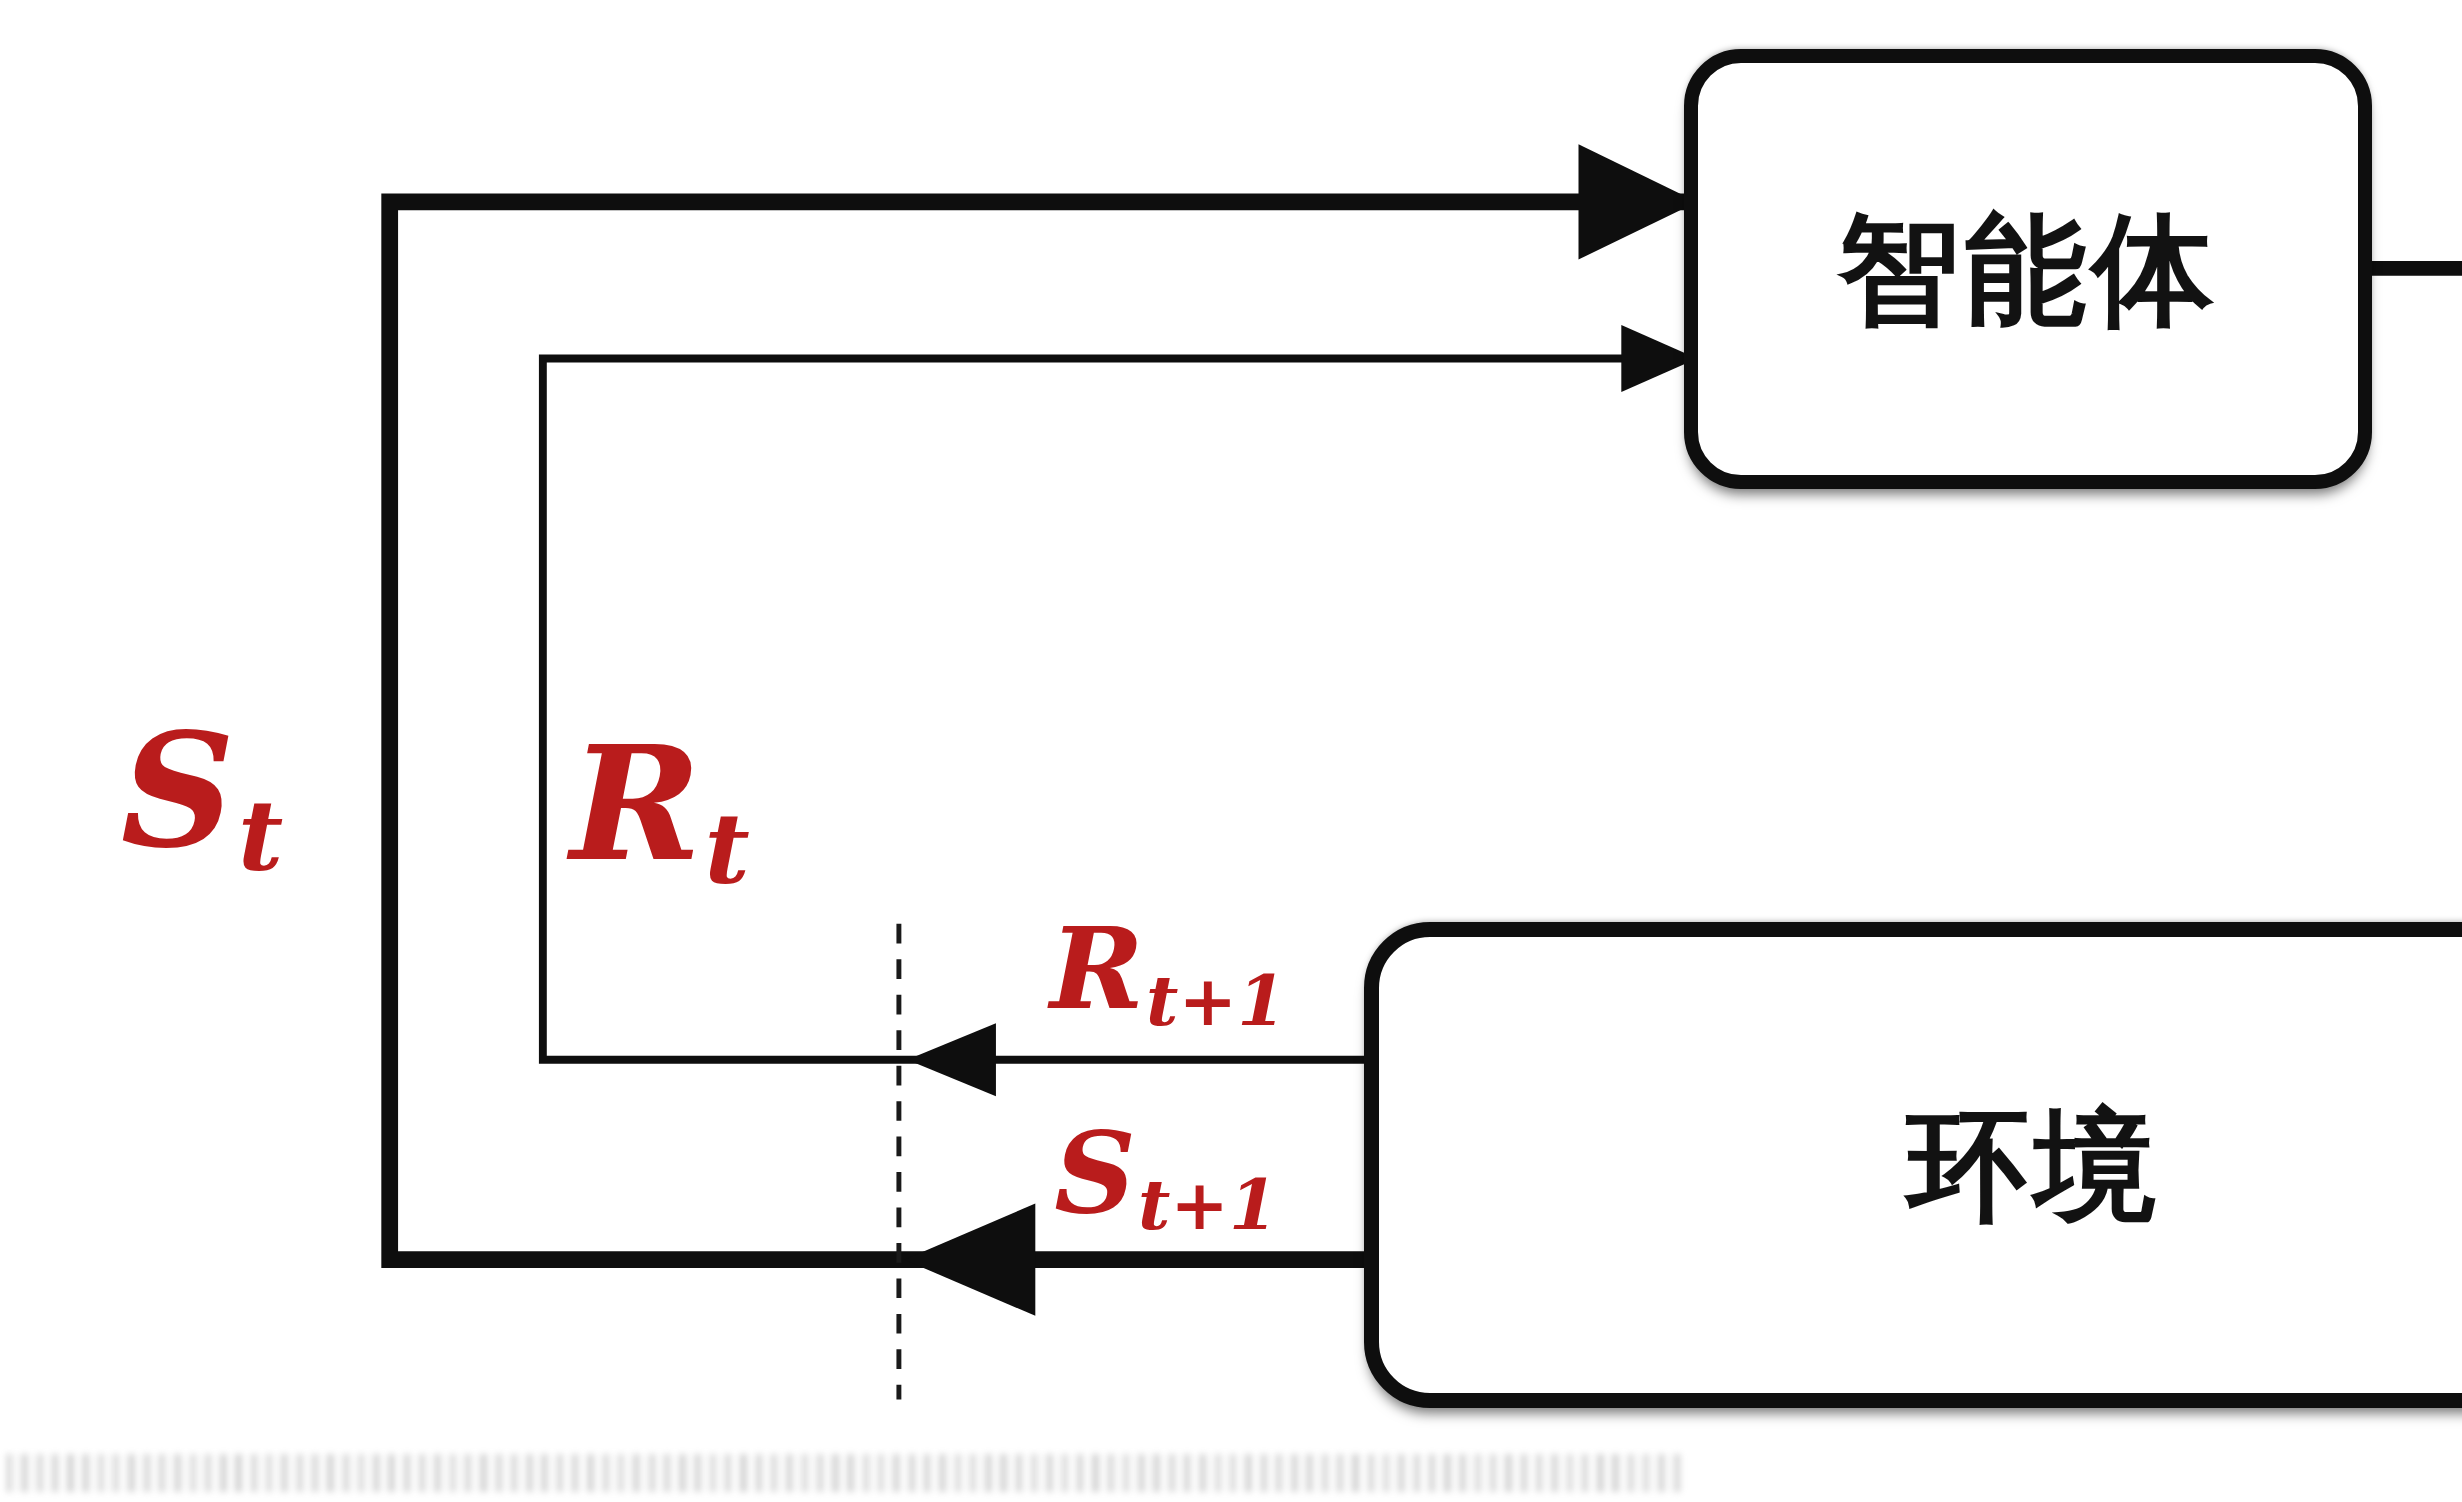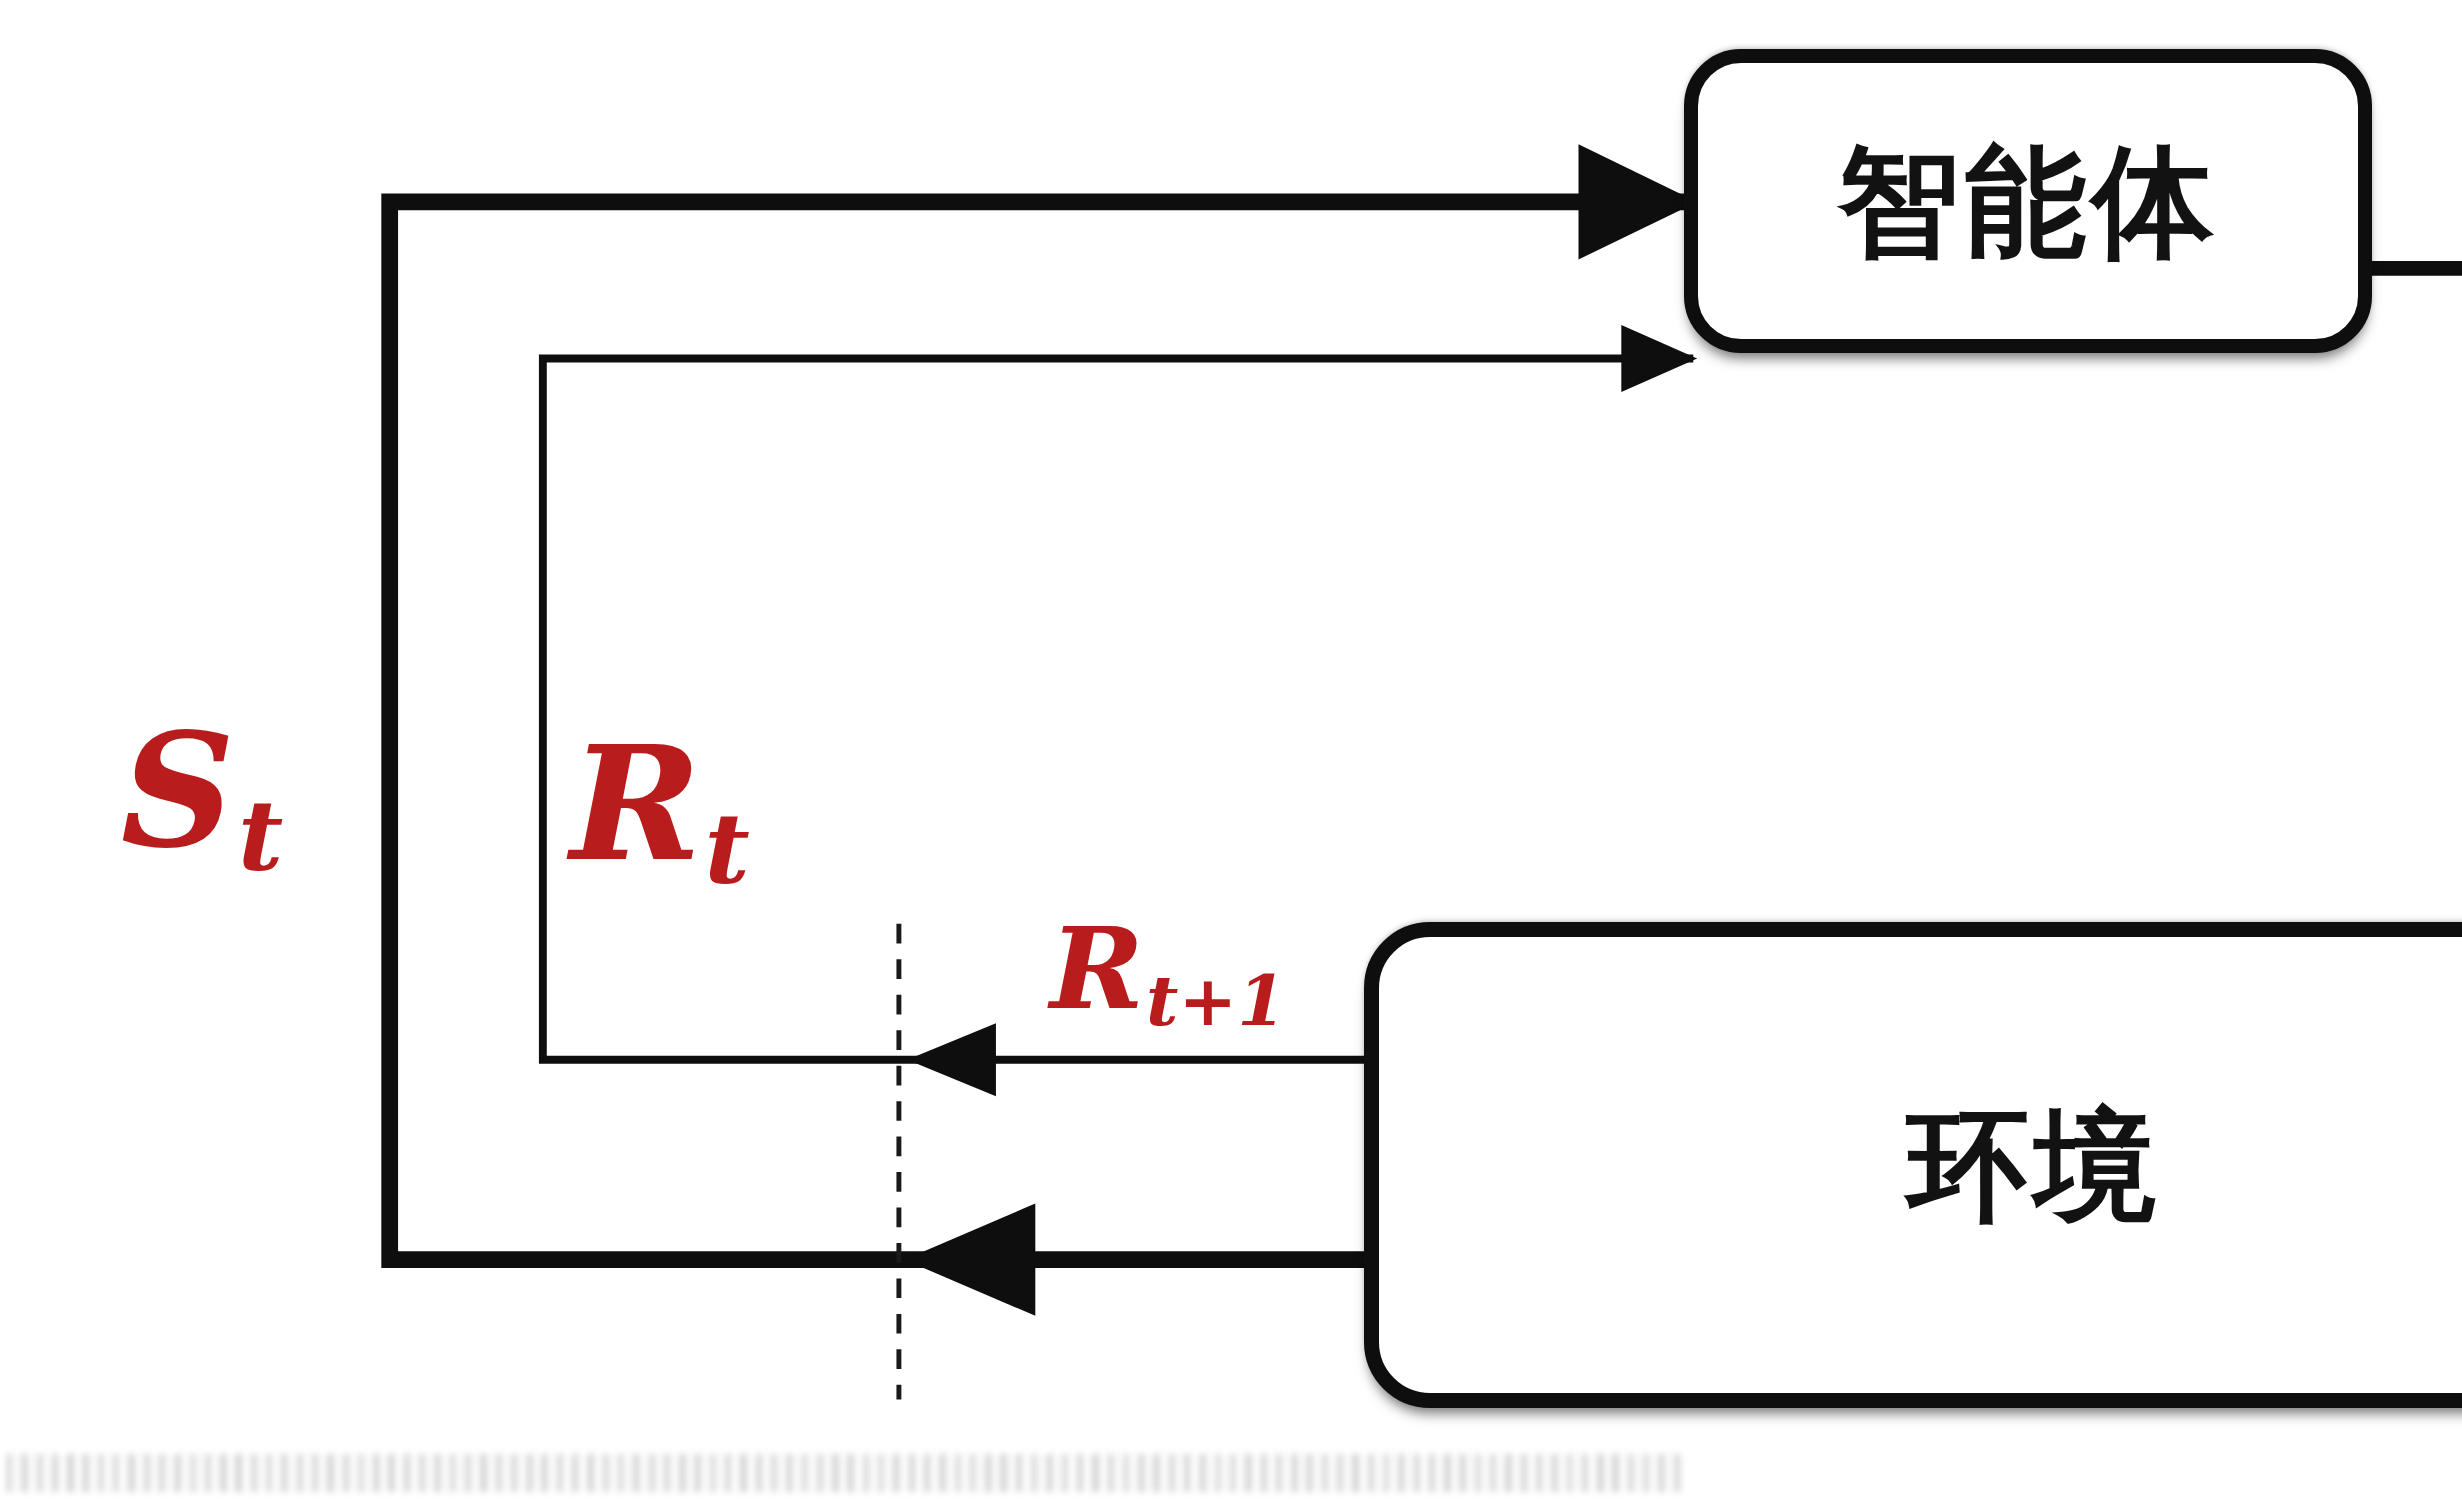--- a/index.html
+++ b/index.html
@@ -4,21 +4,21 @@
 <style>
   html,body{margin:0;padding:0;background:#ffffff;}
   .stage{position:relative;width:3940px;height:1502px;background:#ffffff;overflow:hidden;
          font-family:"DejaVu Serif","Liberation Serif",serif;}
   .lines-svg{position:absolute;left:0;top:0;width:3940px;height:1502px;}
 
   
   .node-box{position:absolute;box-sizing:border-box;background:#ffffff;border:14.8px solid #0e0e0e;
             display:flex;align-items:center;justify-content:center;
             box-shadow:0 10.8px 12.8px -5.9px rgba(0,0,0,0.55), 0 -3.9px 6.9px -3.9px rgba(0,0,0,0.35);}
-  .agent-box{left:1684px;top:49px;width:688px;height:304px;border-radius:57px;}
+  .agent-box{left:1684px;top:49px;width:688px;height:440px;border-radius:57px;}
   .env-box{left:1364px;top:922px;width:1340px;height:486px;border-radius:66px;border-width:15.8px;}
 
   
   .cjk{position:absolute;transform:translate(-50%,-50%);color:#121212;font-weight:600;
        letter-spacing:0.04em;white-space:nowrap;line-height:1;}
   .cjk-box{position:static;transform:none;}
   .lbl-state  {left:212px;  top:605px; font-size:124px;}
   .lbl-reward {left:730px; top:607px; font-size:124px;}
   .agent-box .cjk-box{font-size:122px;}
   .env-box   .cjk-box{font-size:122px;}
@@ -68,17 +68,18 @@
     <span class="cjk cjk-box">环境</span>
   </div>
 
 
   <div class="sym sym-state"><span>S</span><span class="sub">t</span></div>
 
   <div class="sym sym-reward"><span>R</span><span class="sub">t</span></div>
 
   <div class="sym sym-next-reward"><span>R</span><span class="sub">t+1</span></div>
 
+  <div class="sym sym-next-state"><span>S</span><span class="sub">t+1</span></div>
 
   <div class="caption-artifact"></div>
 
 </div>
 
 
 </body></html>

